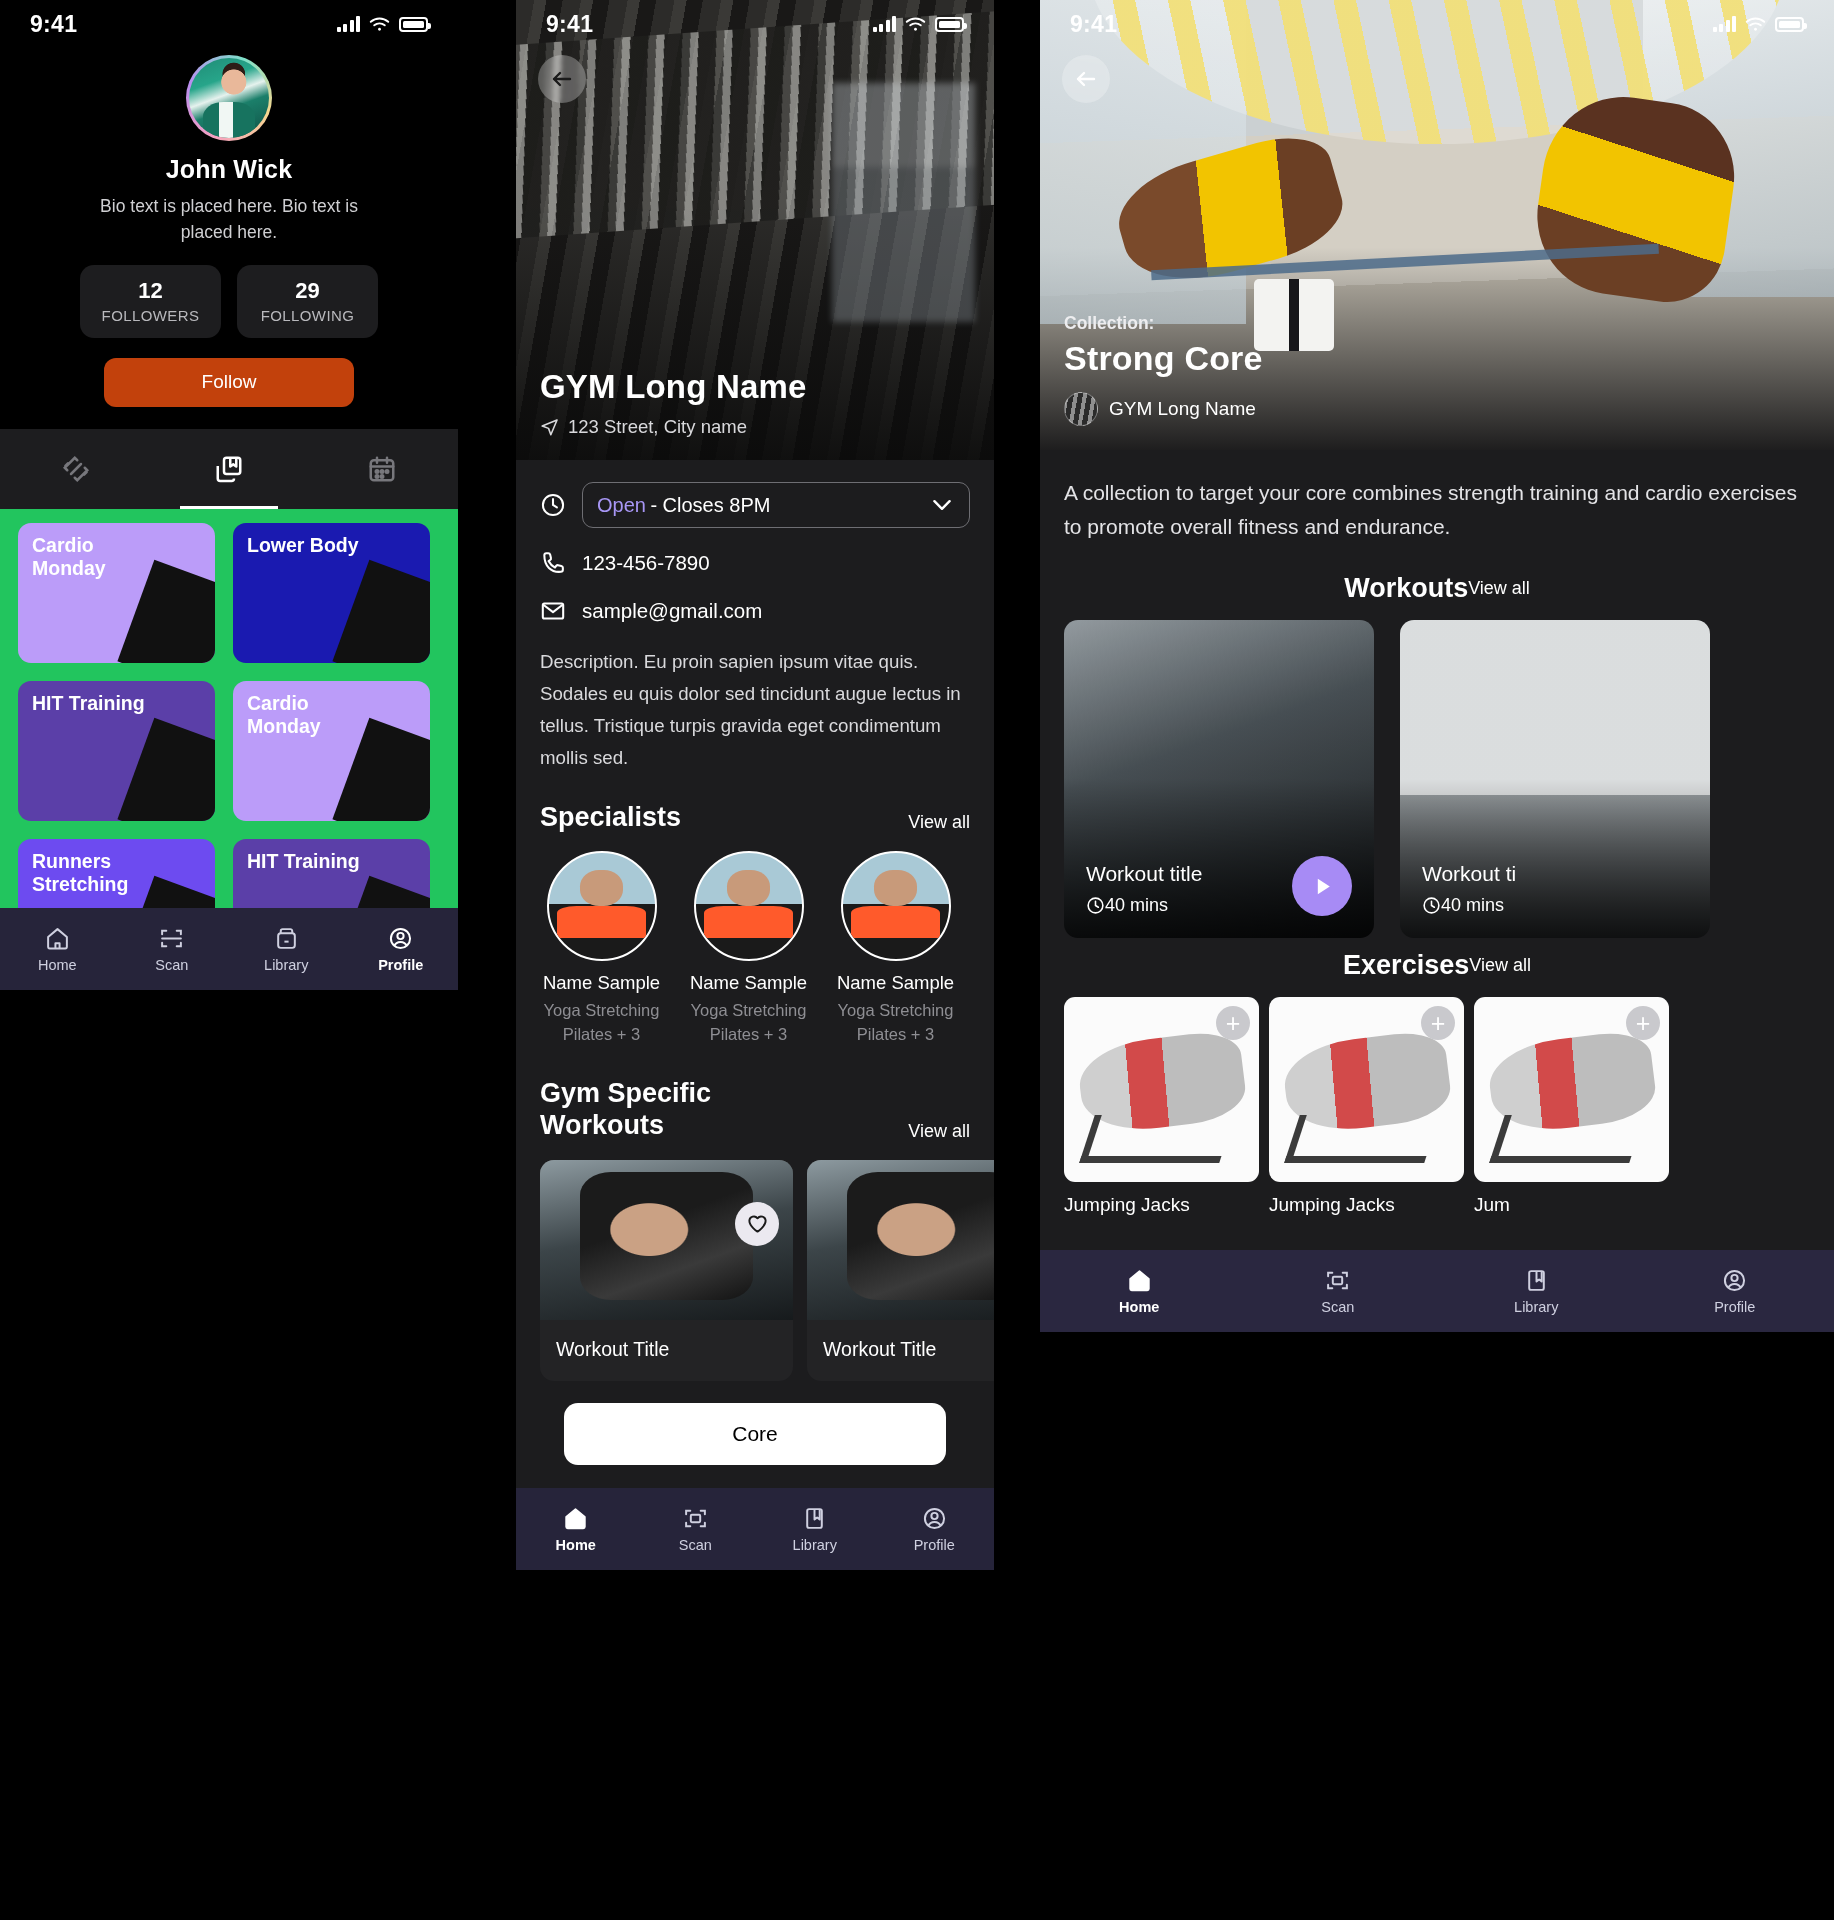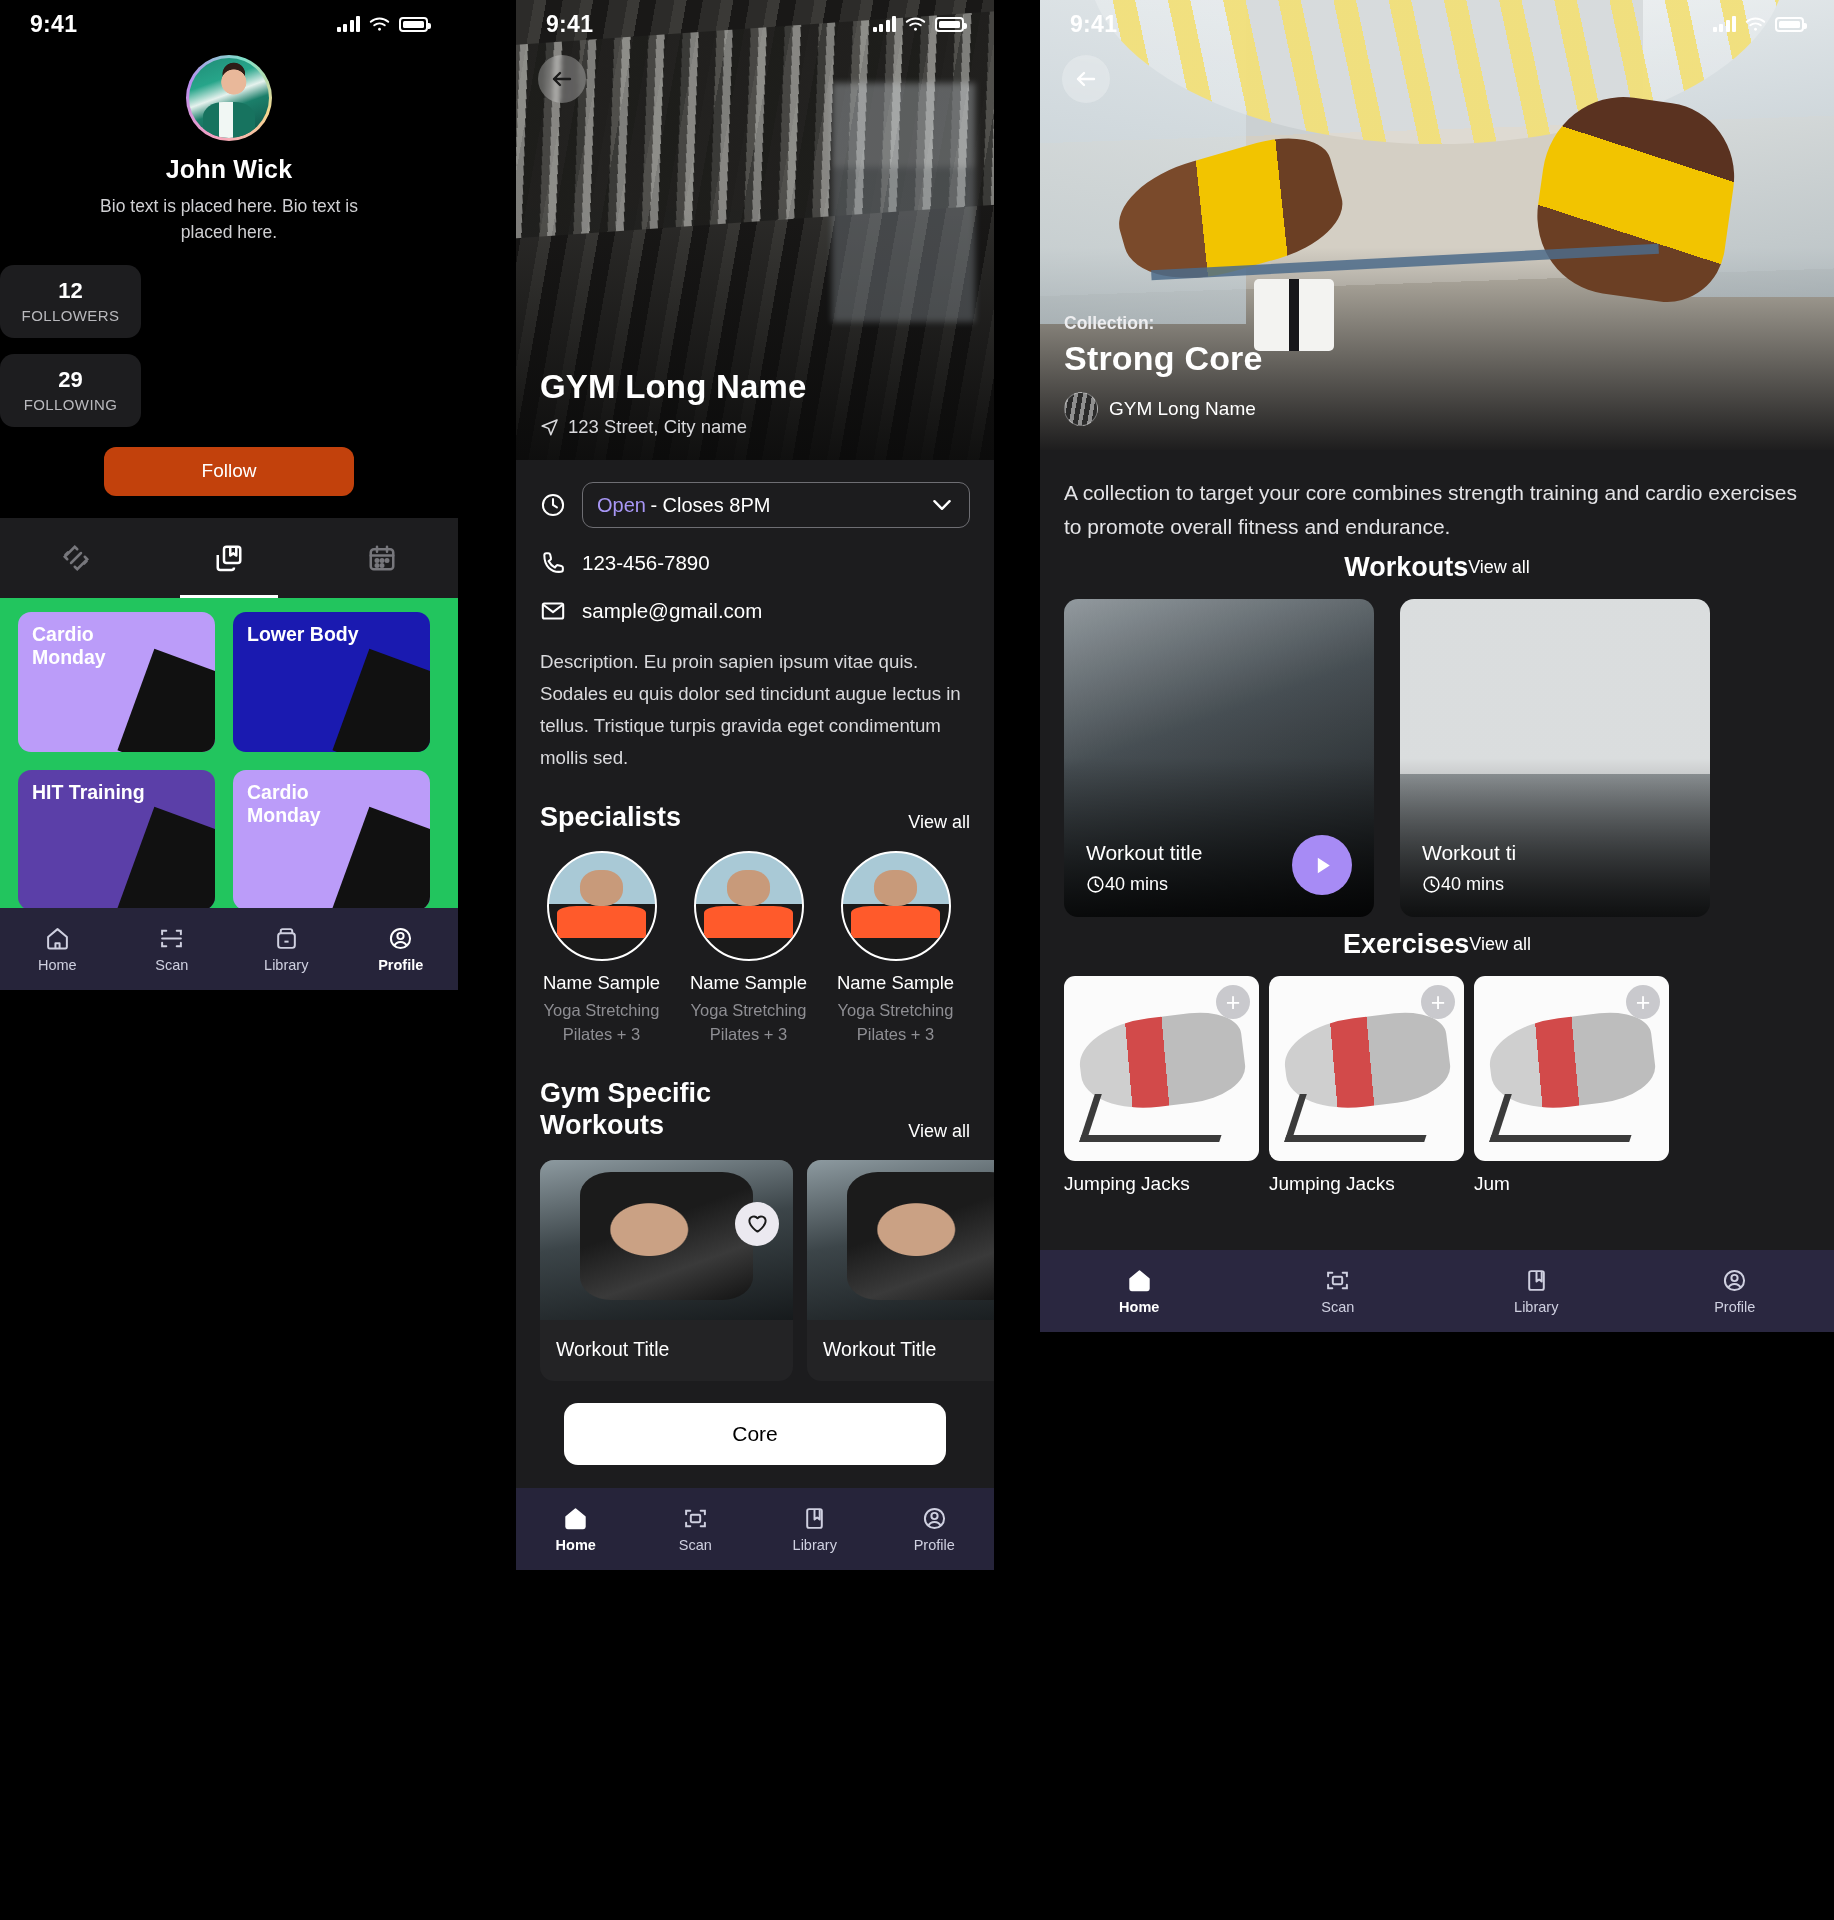--- a/index.html
+++ b/index.html
@@ -48,21 +48,21 @@
     position: relative;
   }
   .avatar-img::after {
     content:""; position:absolute; left:18%; top:55%; width:64%; height:45%;
     background: linear-gradient(90deg,#17735f 0 30%, #f1f7f4 30% 58%, #17735f 58%);
     border-radius: 40% 40% 0 0;
   }
   .p1-name { color:#fff; font-size:25px; font-weight:600; margin-top:14px; letter-spacing:.2px;}
   .p1-bio { color:#cfcfd2; font-size:17.5px; line-height:1.5; margin:9px auto 0;
             max-width: 300px; }
-  .stats { display:flex; gap:16px; justify-content:center; margin-top:19px;flex-direction:column; }
+  .stats { display:flex; gap:16px; justify-content:center; margin-top:19px; }
   .stat { background:#1d1d1f; border-radius:14px; width:141px; padding:13px 0 14px;
           text-align:center; }
   .stat .num { color:#fff; font-size:22px; font-weight:700; }
   .stat .lbl { color:#b9b9bd; font-size:15px; margin-top:3px; letter-spacing:.4px;}
   .follow-btn { margin:20px auto 0; width:250px; height:49px; border-radius:12px;
         background:#c2410c; color:#fff; font-size:19px; display:flex;
         align-items:center; justify-content:center; border:none; cursor:pointer;
         font-family:inherit; }
   .p1-tabs { margin-top:22px; background:#1d1d1f; height:80px; display:flex; }
   .p1-tab { flex:1; display:flex; align-items:center; justify-content:center;
@@ -195,21 +195,21 @@
       border-radius:5px; }
   .hero3-txt { position:absolute; left:24px; bottom:24px; z-index:8; }
   .coll-kicker { color:#ededef; font-size:17.5px; font-weight:600; }
   .coll-title { color:#fff; font-size:34px; font-weight:700; margin-top:5px; letter-spacing:.2px;}
   .coll-gym { display:flex; align-items:center; gap:11px; margin-top:14px; }
   .coll-gym-av { width:34px; height:34px; border-radius:50%;
       background: repeating-linear-gradient(100deg,#8e8e8e 0 4px,#2b2b2b 4px 9px);
       border:1px solid rgba(255,255,255,.35); }
   .coll-gym span { color:#fff; font-size:19px; }
   .body3 { padding: 26px 24px 0; }
-  .desc3 { color:#e3e3e6; font-size:21px; line-height:1.62; margin-bottom:8px; }
+  .desc3 { color:#e3e3e6; font-size:21px; line-height:1.62; margin-bottom:29px; }
   .sect3 { display:flex; align-items:center; justify-content:center;
       margin-bottom:16px; }
   .sect3 h2 { color:#fff; font-size:27px; font-weight:700; }
   .wo-row { display:flex; gap:26px; }
   .wo-card { width:310px; height:318px; border-radius:14px; flex:none;
       position:relative; overflow:hidden; cursor:pointer;
       background: linear-gradient(180deg,rgba(0,0,0,.05) 50%, rgba(0,0,0,.8) 100%),
         linear-gradient(160deg,#9aa2a7,#4a5257 40%,#15181a),
         repeating-linear-gradient(20deg,#3a3a3a 0 14px,#2b2b2b 14px 28px); }
   .wo-card.alt { background: linear-gradient(180deg,rgba(0,0,0,.05) 50%, rgba(0,0,0,.75) 100%),

